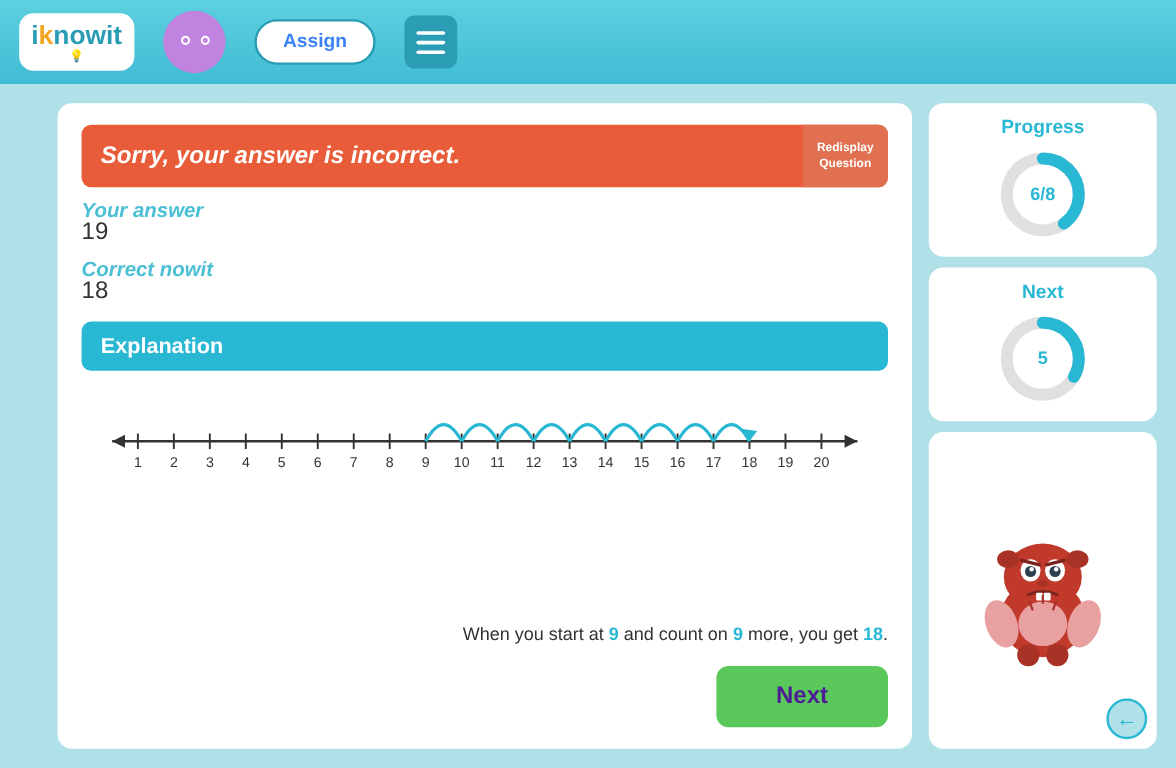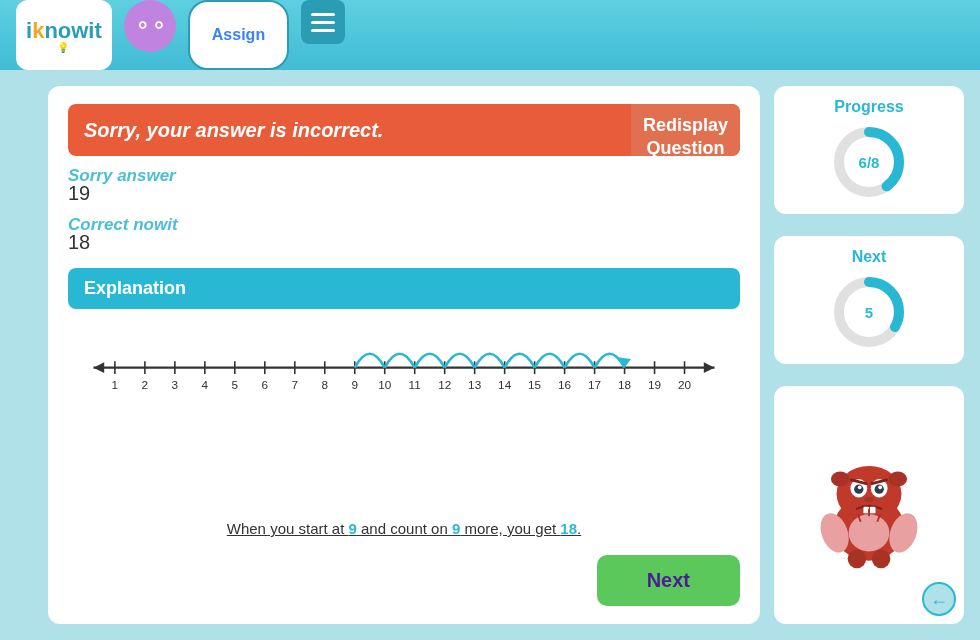--- a/index.html
+++ b/index.html
@@ -9,22 +9,23 @@
       font-family: 'Arial', sans-serif;
       background: #b0e0e8;
       overflow: hidden;
     }
 
     
     .header {
       background: linear-gradient(180deg, #5dd0e0 0%, #40bcd4 100%);
       height: 70px;
       display: flex;
+      align-items: center;
       padding: 0 16px;
-      gap: 12px;
+      gap: 24px;
     }
     .logo-box {
       background: white;
       border-radius: 12px;
       padding: 6px 10px;
       display: flex;
       align-items: center;
       justify-content: center;
     }
     .logo-text {
@@ -128,21 +129,21 @@
       font-size: 20px;
       font-style: italic;
       font-weight: bold;
     }
     .redisplay-btn {
       background: #e07050;
       border: none;
       border-radius: 0 8px 8px 0;
       padding: 10px 12px;
       color: white;
-      font-size: 18px;
+      font-size: 10px;
       font-weight: bold;
       cursor: pointer;
       text-align: center;
       height: 100%;
       line-height: 1.3;
     }
 
     
     .answer-label {
       color: #4bbfd4;
@@ -170,23 +171,22 @@
 
     
     .numberline-area {
       padding: 8px 4px 0 4px;
       flex: 1;
     }
 
     .explanation-sentence {
       color: #333;
       font-size: 15px;
-      text-align: center;
+      text-align: right;
       margin-top: 8px;
-      text-decoration: underline;
     }
     .explanation-sentence .highlight {
       color: #29b8d4;
       font-weight: bold;
     }
     .explanation-sentence .highlight-answer {
       color: #29b8d4;
       font-weight: bold;
     }
 
@@ -206,21 +206,21 @@
       font-size: 20px;
       font-weight: bold;
       cursor: pointer;
     }
 
     
     .right-panel {
       width: 190px;
       display: flex;
       flex-direction: column;
-      gap: 22px;
+      gap: 9px;
       align-items: center;
     }
 
     .stat-box {
       background: white;
       border-radius: 12px;
       width: 100%;
       padding: 12px;
       display: flex;
       flex-direction: column;
@@ -314,21 +314,21 @@
 <div class="main-container">
 
   <div class="left-panel">
 
     <div class="incorrect-banner">
       <span class="incorrect-text">Sorry, your answer is incorrect.</span>
       <button class="redisplay-btn">Redisplay<br>Question</button>
     </div>
 
     <div>
-      <div class="answer-label">Sorry answer</div>
+      <div class="answer-label">Your answer</div>
       <div class="answer-value">19</div>
     </div>
 
     <div>
       <div class="answer-label">Correct nowit</div>
       <div class="answer-value">18</div>
     </div>
 
     <div class="explanation-bar">Explanation</div>
 

